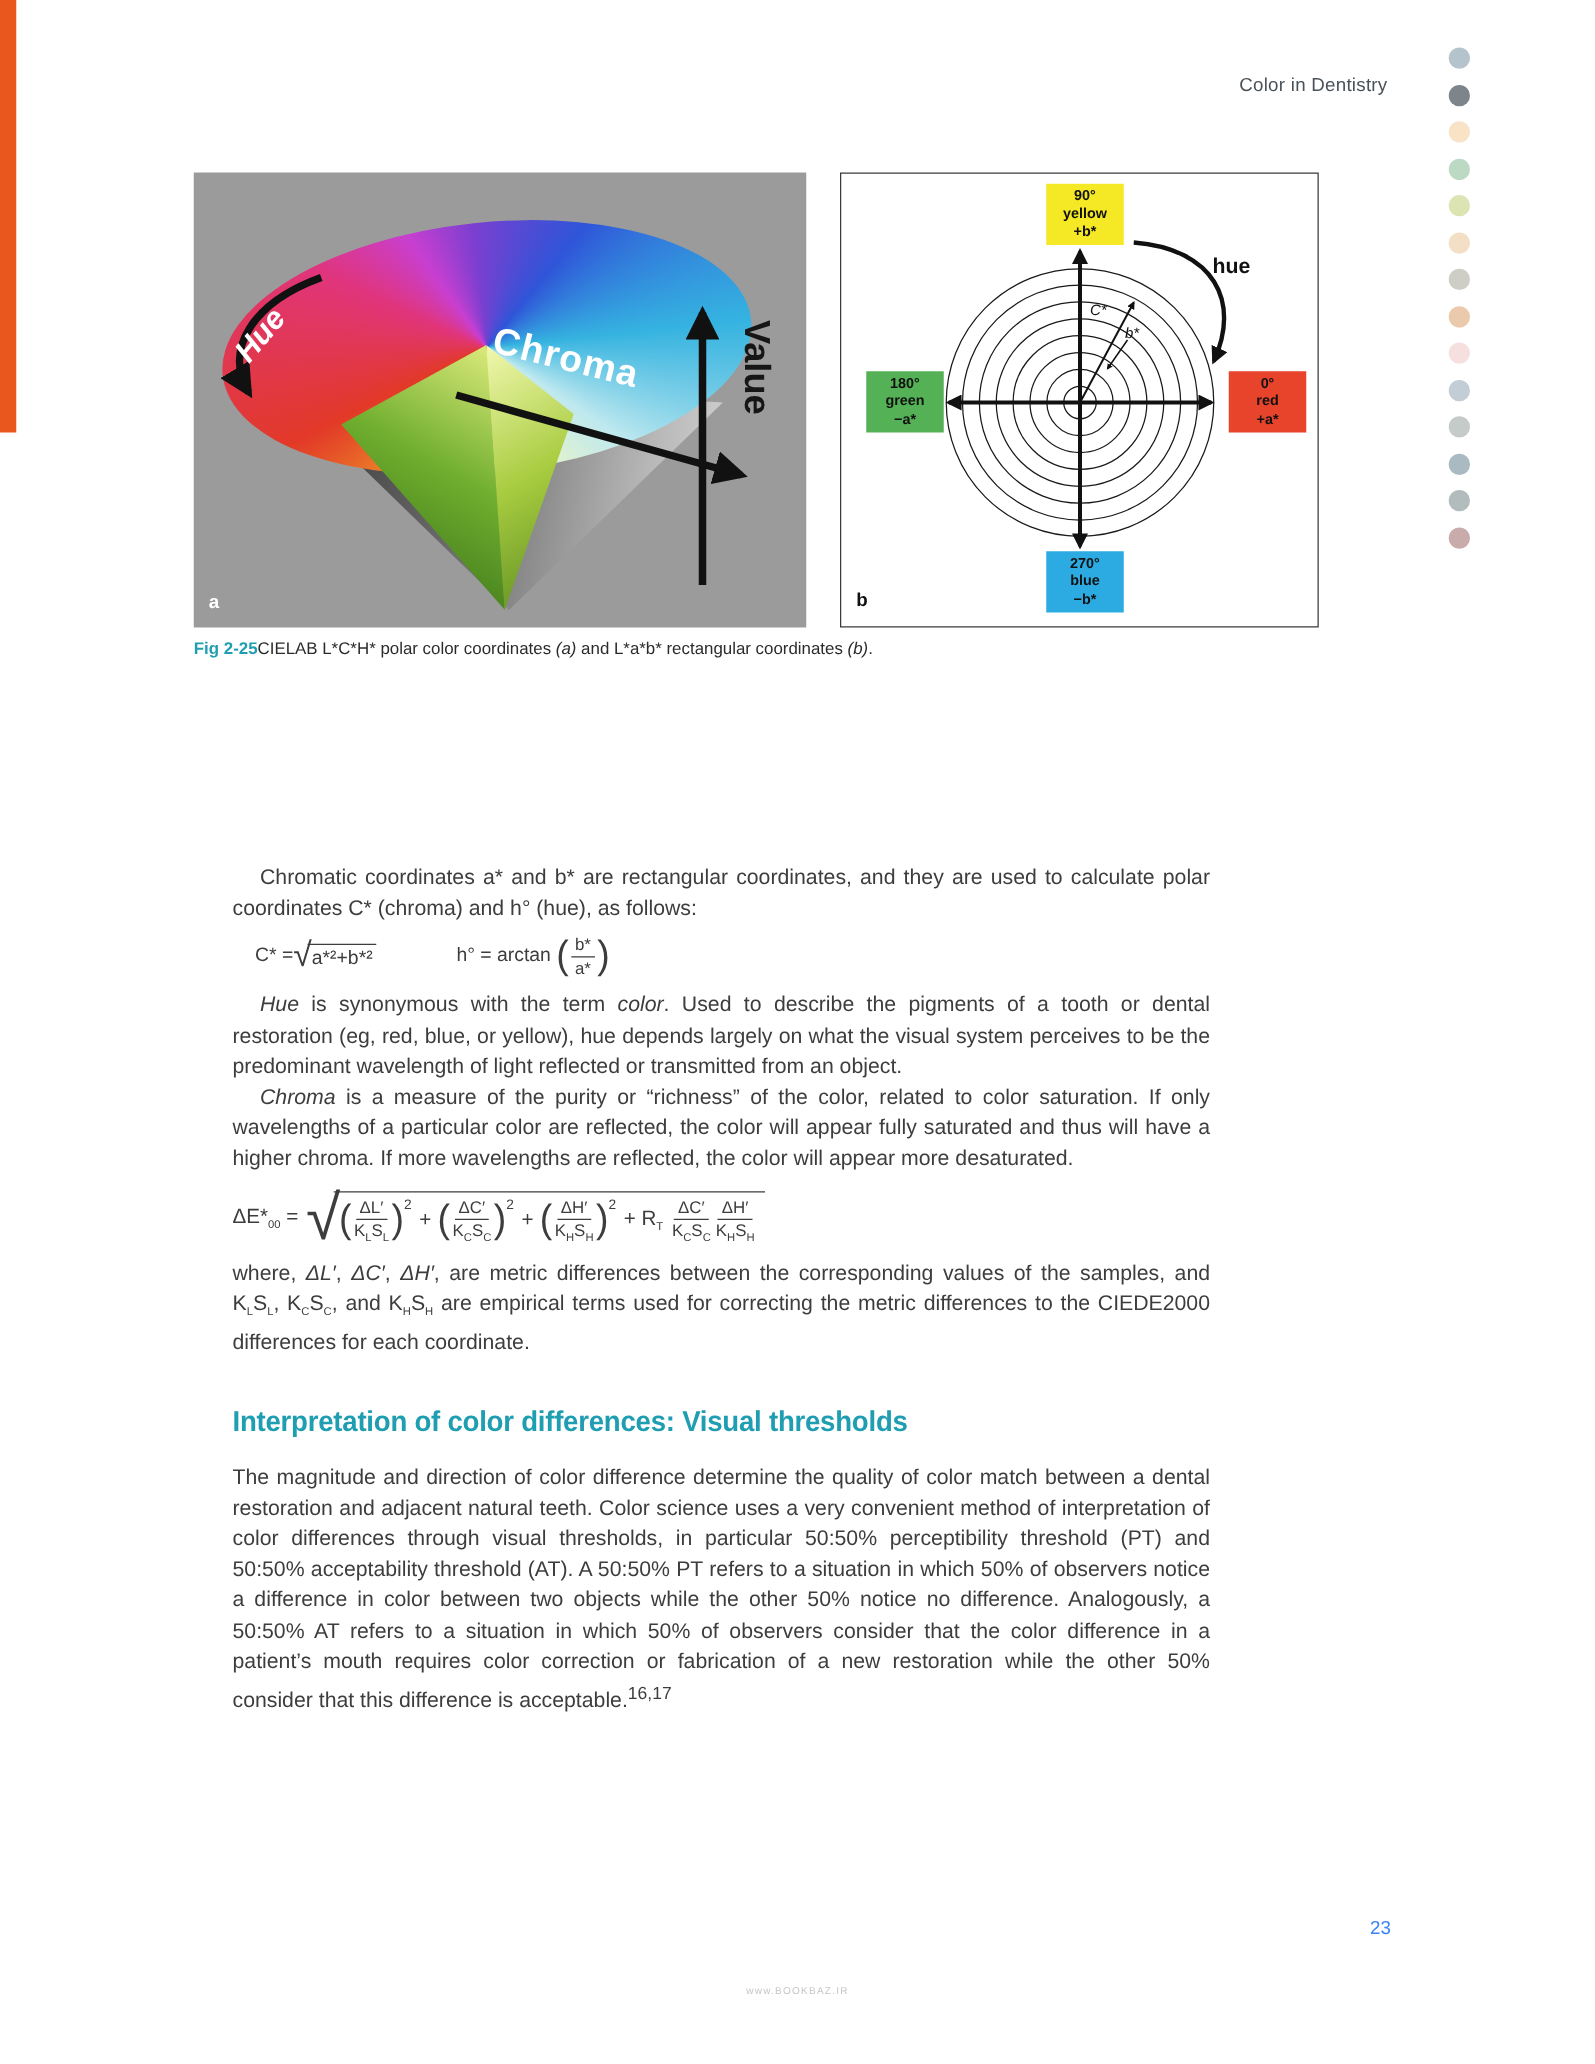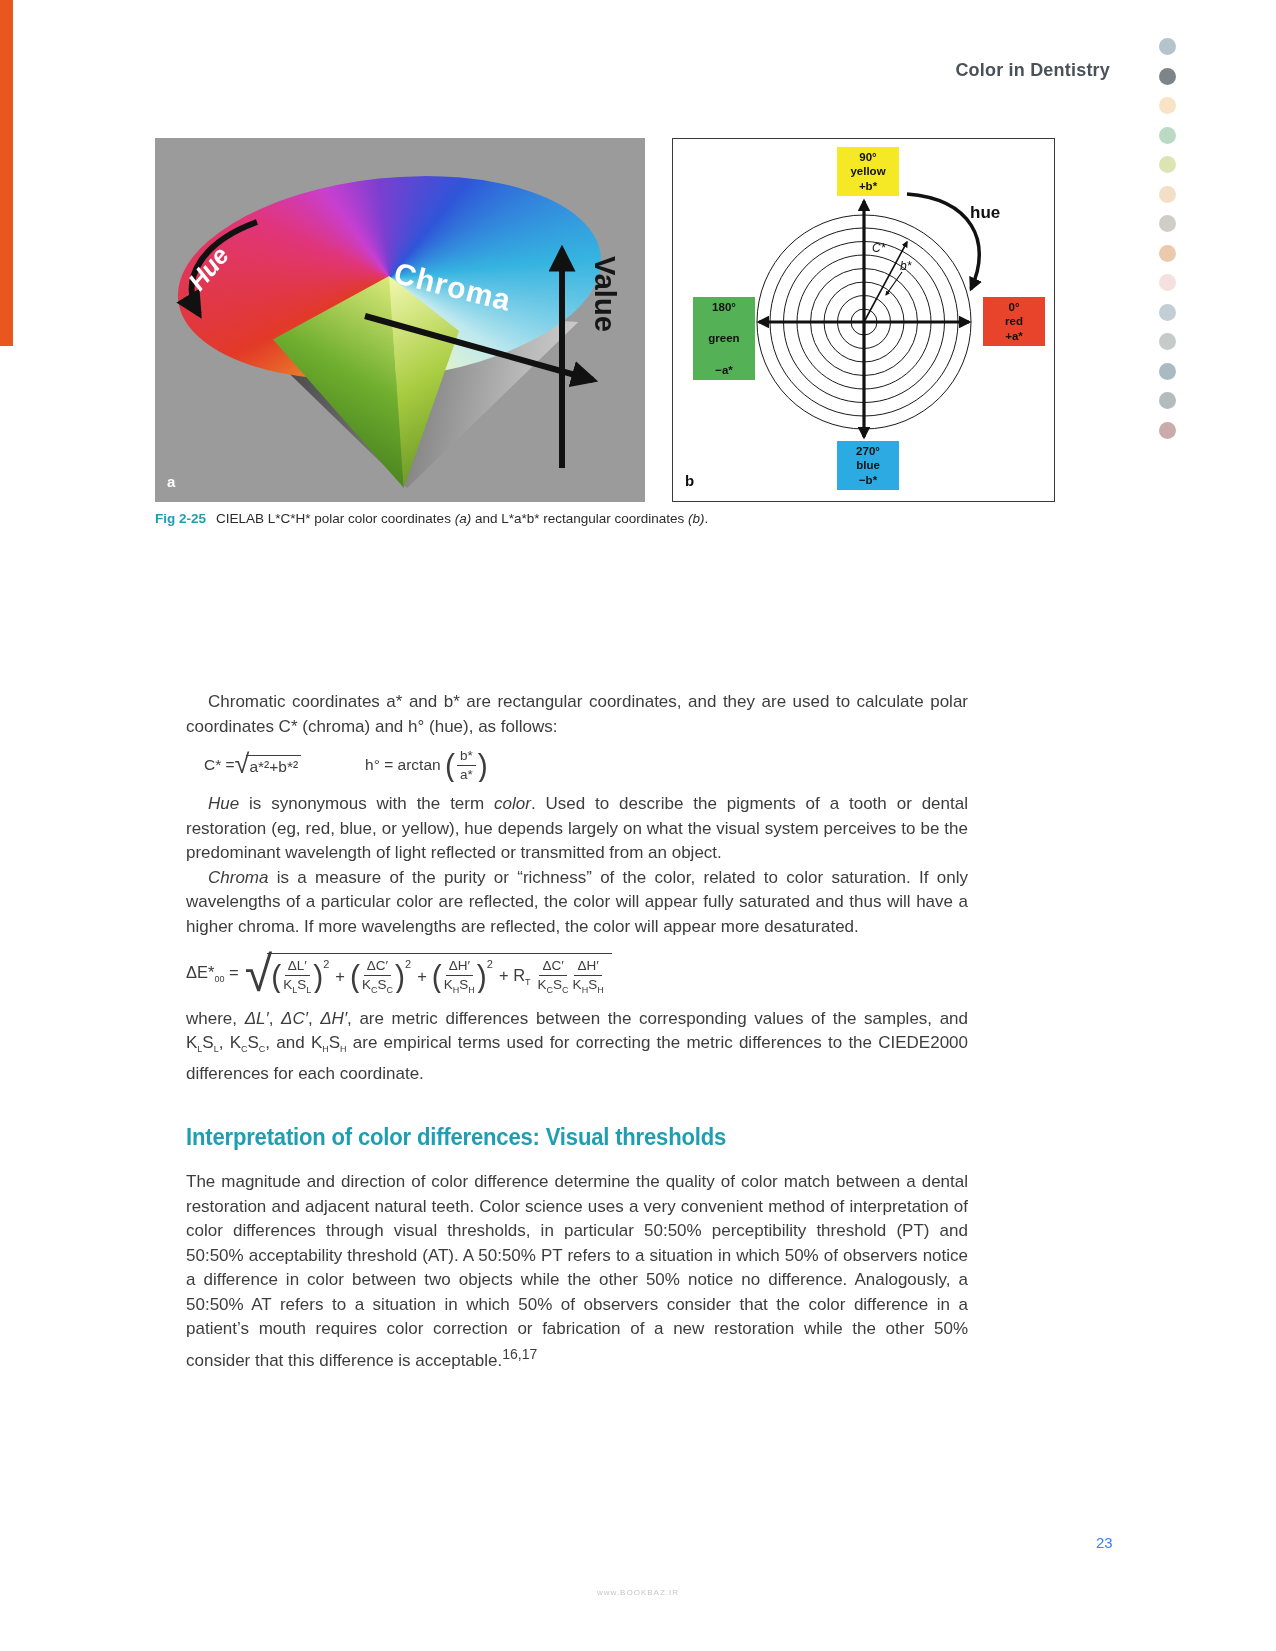--- a/index.html
+++ b/index.html
@@ -3,21 +3,21 @@
 <meta charset="utf-8">
 <style>
   * { margin:0; padding:0; box-sizing:border-box; }
   html,body { background:#e8e8e8; }
   .page {
     position:relative; width:1276px; height:1651px; margin:0 auto;
     background:#ffffff; overflow:hidden;
     font-family:"Liberation Sans", sans-serif; color:#3d3d3d;
   }
   .side-strip { position:absolute; left:0; top:0; width:13px; height:346px; background:#e9571f; }
-  .running-header { position:absolute; top:60px; right:166px; font-size:18px; font-weight:bold; color:#4a5258; letter-spacing:0.2px; }
+  .running-header { position:absolute; top:60px; right:166px; font-size:15px; font-weight:normal; color:#4a5258; letter-spacing:0.2px; }
   .dots-col { position:absolute; top:38px; right:100px; display:flex; flex-direction:column; gap:12.5px; }
   .dot { width:17px; height:17px; border-radius:50%; }
 
   
   .figure-row { position:absolute; left:155px; top:138px; display:flex; gap:27px; }
   .panel-a { position:relative; width:490px; height:364px; background:#9b9b9b; overflow:hidden; }
   .cone-body { position:absolute; z-index:1; left:55px; top:150px; width:372px; height:200px;
     clip-path:polygon(1% 6%, 99% 17%, 53% 100%);
     background:linear-gradient(100deg,#303030 5%, #6e6e6e 45%, #b8b8b8 80%, #d8d8d8); }
   .hue-disk { position:absolute; z-index:2; left:22px; top:40px; width:425px; height:200px; border-radius:50%;
@@ -42,21 +42,21 @@
   .panel-b-svg { position:absolute; left:0; top:0; width:381px; height:362px; }
   .t-hue { font-size:17px; font-weight:bold; fill:#111; }
   .t-small { font-size:12px; font-style:italic; fill:#111; }
   .axis-box { position:absolute; width:62px; padding:3px 2px; text-align:center; font-size:11.5px; font-weight:bold; line-height:1.25; display:flex; flex-direction:column; }
   .box-top    { left:164px; top:8px; }
   .box-bottom { left:164px; top:302px; }
   .box-left   { left:20px;  top:158px; }
   .box-right  { left:310px; top:158px; }
 
   .fig-caption { position:absolute; left:155px; top:511px; width:860px; font-size:13.5px; color:#2b2b2b; }
-  .fig-label { font-weight:bold; margin-right:10px; }
+  .fig-label { font-weight:bold; margin-right:0; }
   .accent { color:#1f9eb2; }
 
   
   .body-text { position:absolute; left:186px; top:690px; width:782px; }
   .body-text p { font-size:17px; line-height:24.5px; text-align:justify; color:#3d3d3d; }
   .body-text p.indent { text-indent:22px; }
   sup { font-size:14px; }
   sub { font-size:9px; }
 
   .formula-row { display:flex; align-items:center; color:#3d3d3d; }
@@ -152,21 +152,21 @@
         <text class="t-small" x="199" y="113">C*</text>
         <text class="t-small" x="227" y="131">b*</text>
         <text class="t-hue" x="297" y="79">hue</text>
       </svg>
 
       <div class="axis-box box-top" style="background: rgb(245, 232, 36); color: rgb(17, 17, 17);">
         <span>90°</span>
         <span>yellow</span>
         <span>+b*</span>
       </div>
-      <div class="axis-box box-left" style="background: rgb(85, 177, 85); color: rgb(17, 17, 17); gap: 17px;">
+      <div class="axis-box box-left" style="background: rgb(85, 177, 85); color: rgb(17, 17, 17);">
         <span>180°</span>
         <span>green</span>
         <span>−a*</span>
       </div>
       <div class="axis-box box-right" style="background: rgb(232, 67, 43); color: rgb(17, 17, 17);">
         <span>0°</span>
         <span>red</span>
         <span>+a*</span>
       </div>
       <div class="axis-box box-bottom" style="background: rgb(43, 171, 226); color: rgb(17, 17, 17);">

